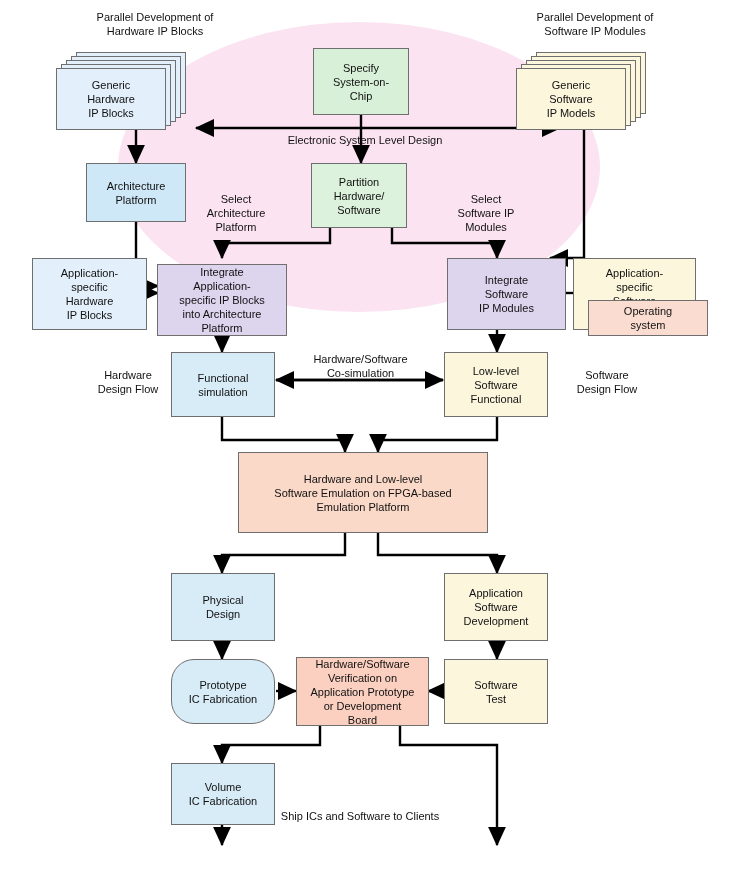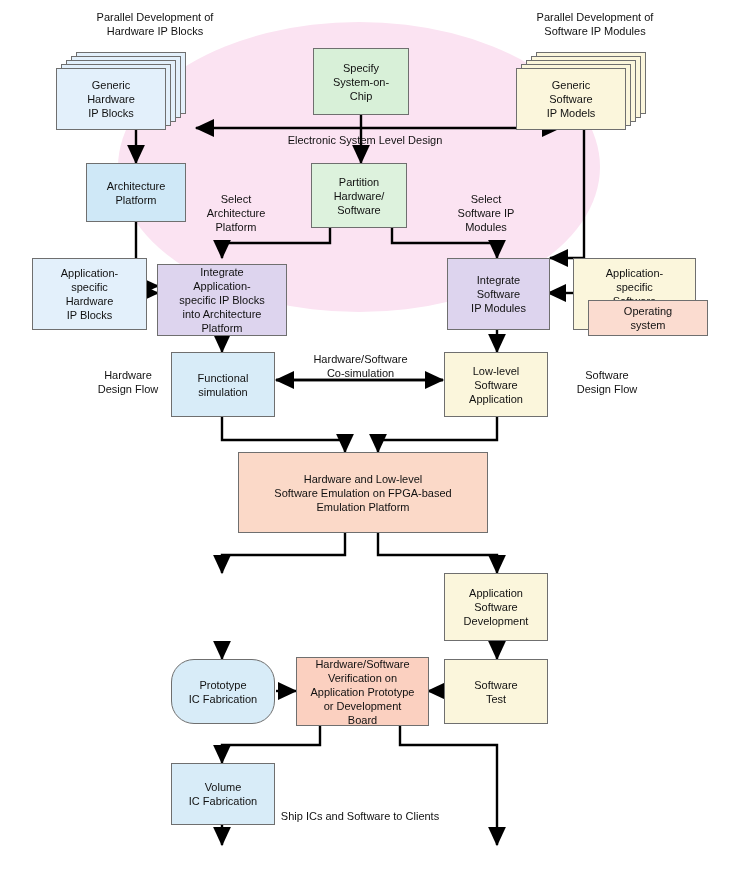--- a/index.html
+++ b/index.html
@@ -187,21 +187,21 @@
   <div class="node" style="left:32px;top:258px;width:115px;height:72px;background:#e3f0fb;">Application-
 specific
 Hardware
 IP Blocks</div>
 
   <div class="node" style="left:157px;top:264px;width:130px;height:72px;background:#ddd4ee;">Integrate Application-
 specific IP Blocks
 into Architecture
 Platform</div>
 
-  <div class="node" style="left:447px;top:258px;width:103px;height:72px;background:#ddd4ee;">Integrate
+  <div class="node" style="left:447px;top:258px;width:119px;height:72px;background:#ddd4ee;">Integrate
 Software
 IP Modules</div>
 
   <div class="node" style="left:573px;top:258px;width:123px;height:72px;background:#fbf6dc;">Application-
 specific
 Software
 Modules</div>
 
   <div class="node" style="left:588px;top:300px;width:120px;height:36px;background:#fbdcd0;">Operating
 system</div>
@@ -210,29 +210,31 @@
 Design Flow</div>
 
   <div class="node" style="left:171px;top:352px;width:104px;height:65px;background:#d8ecf8;">Functional
 simulation</div>
 
   <div class="lbl" style="left:293px;top:352px;width:135px;">Hardware/Software
 Co-simulation</div>
 
   <div class="node" style="left:444px;top:352px;width:104px;height:65px;background:#fbf6dc;">Low-level
 Software
-Application</div>
+Functional</div>
 
   <div class="lbl" style="left:557px;top:368px;width:100px;">Software
 Design Flow</div>
 
   <div class="node" style="left:238px;top:452px;width:250px;height:81px;background:#fbd9c8;font-size:11px;">Hardware and Low-level
 Software Emulation on FPGA-based
 Emulation Platform</div>
 
+  <div class="node" style="left:171px;top:573px;width:104px;height:68px;background:#d8ecf8;">Physical
+Design</div>
 
   <div class="node" style="left:444px;top:573px;width:104px;height:68px;background:#fbf6dc;">Application
 Software
 Development</div>
 
   <div class="node" style="left:171px;top:659px;width:104px;height:65px;background:#d8ecf8;border-radius:23px;">Prototype
 IC Fabrication</div>
 
   <div class="node" style="left:296px;top:657px;width:133px;height:69px;background:#fbd0c0;">Hardware/Software
 Verification on

